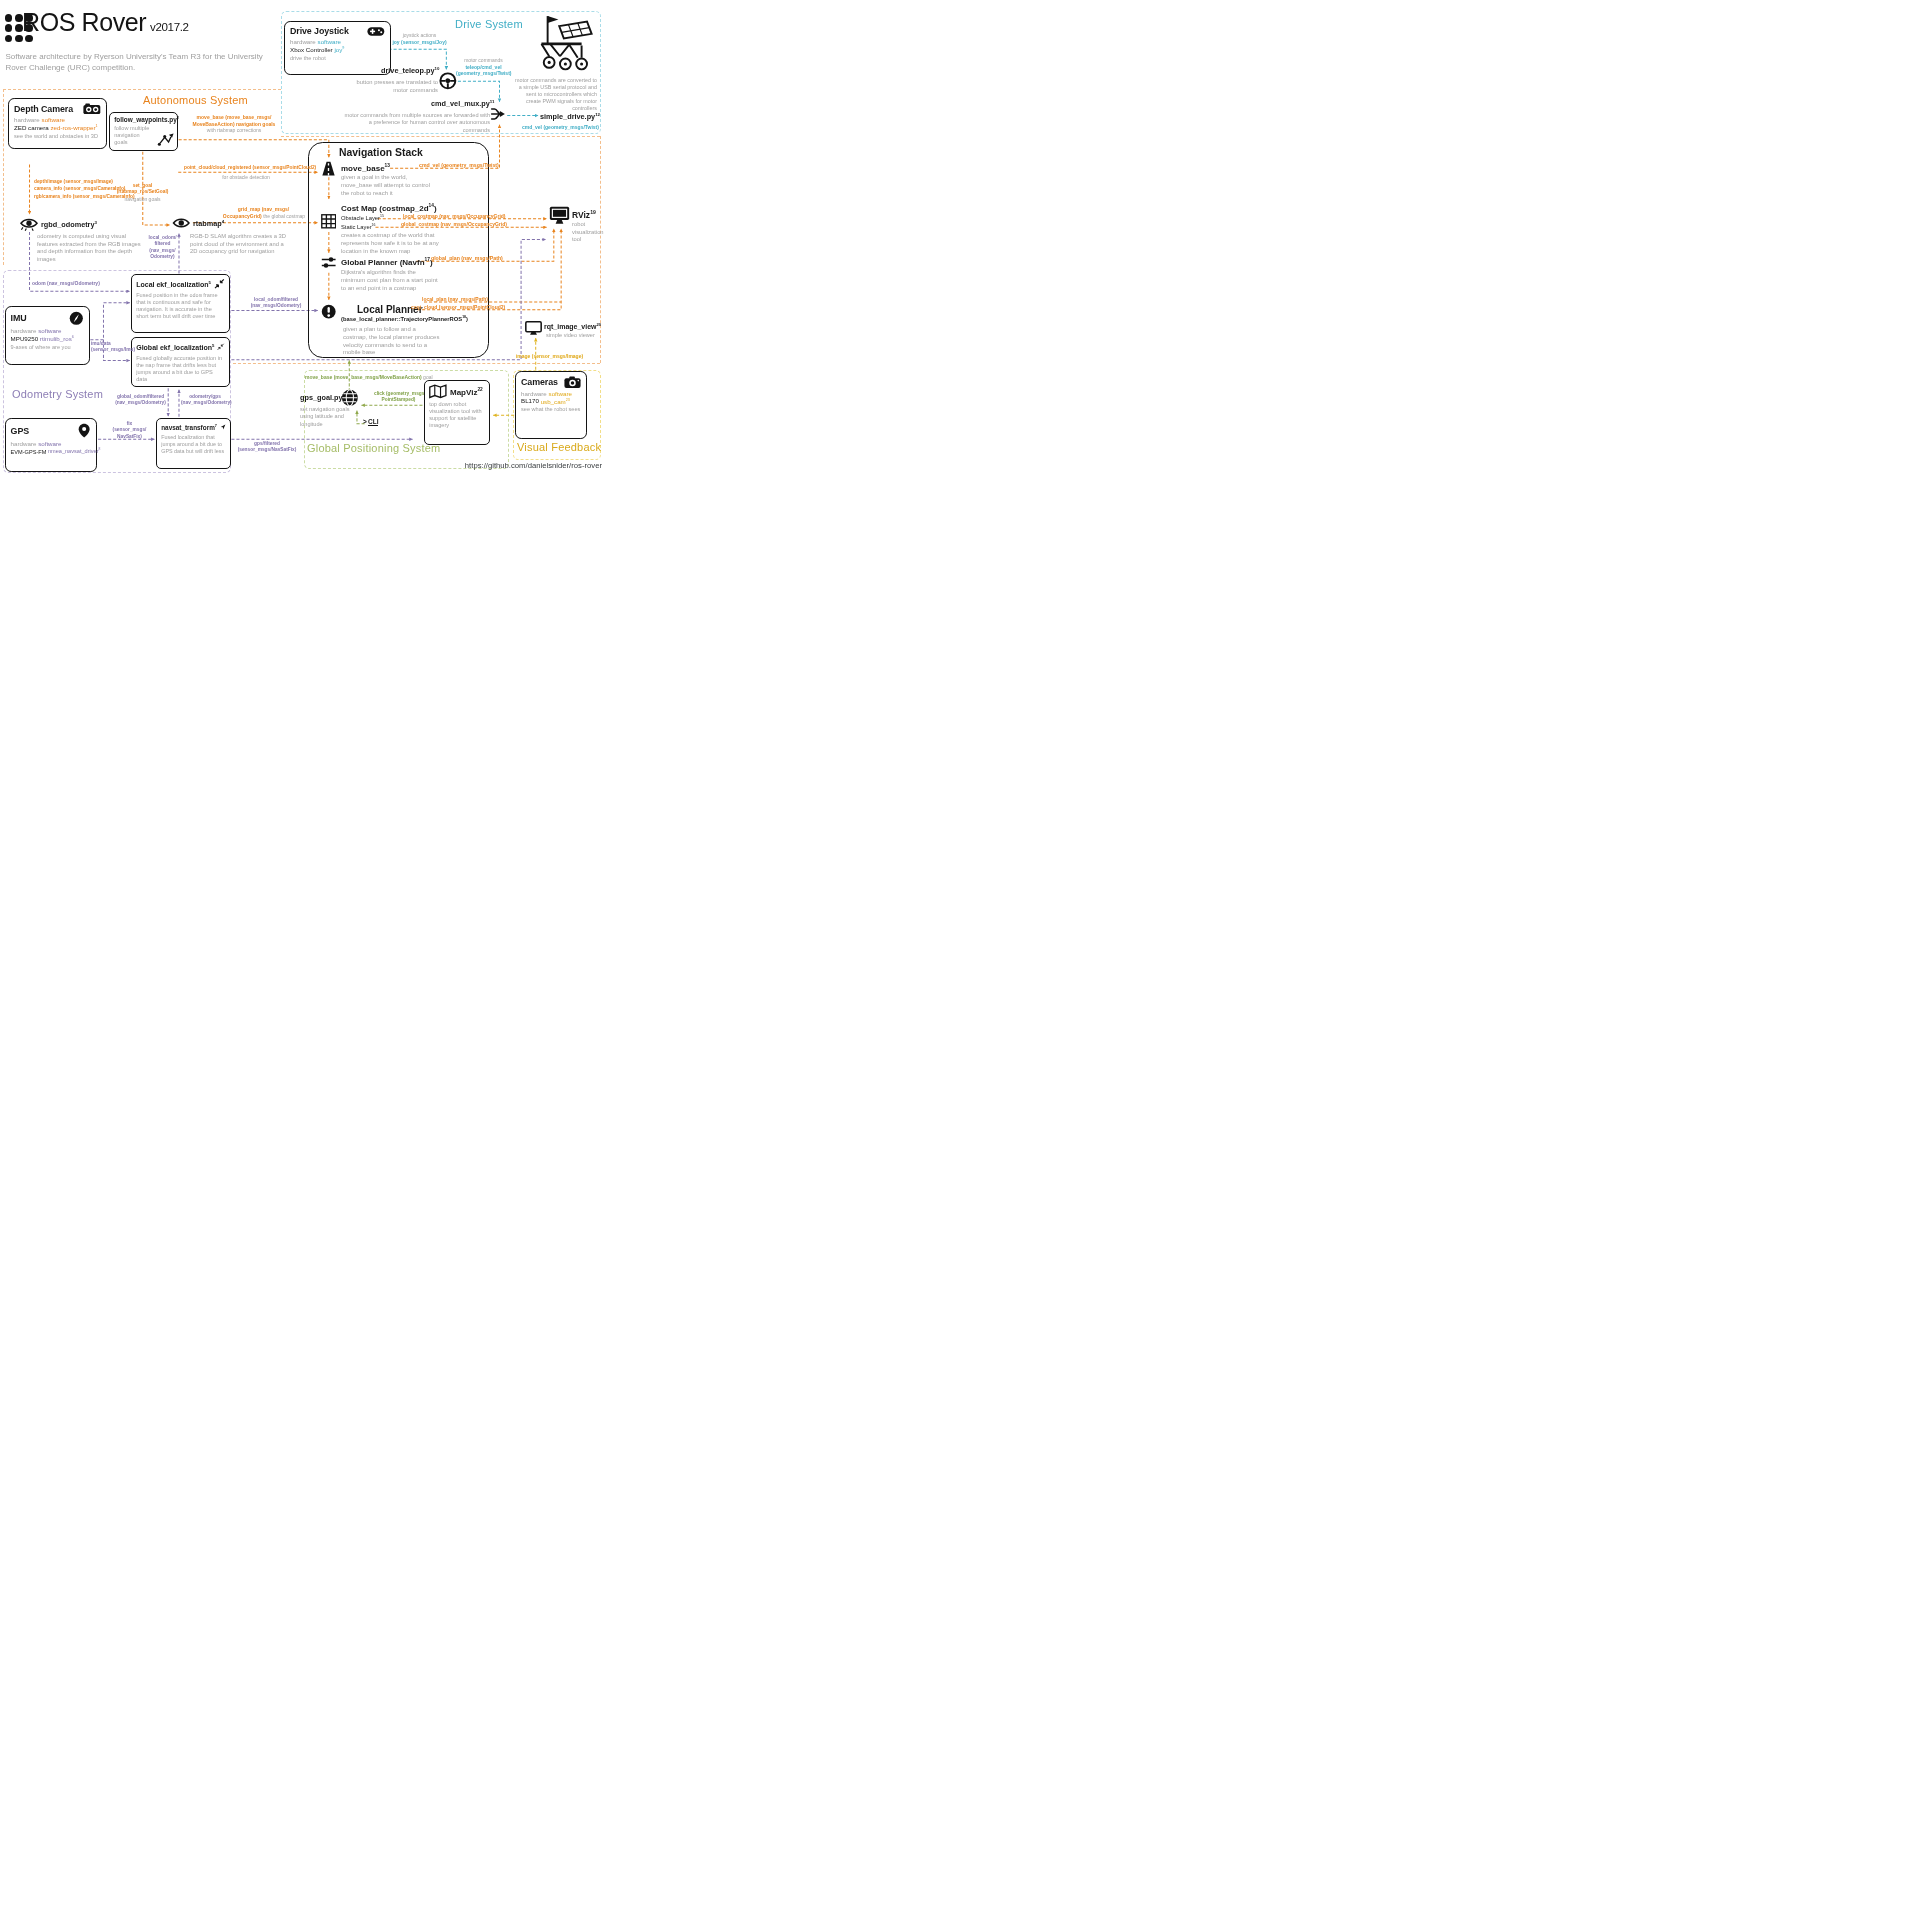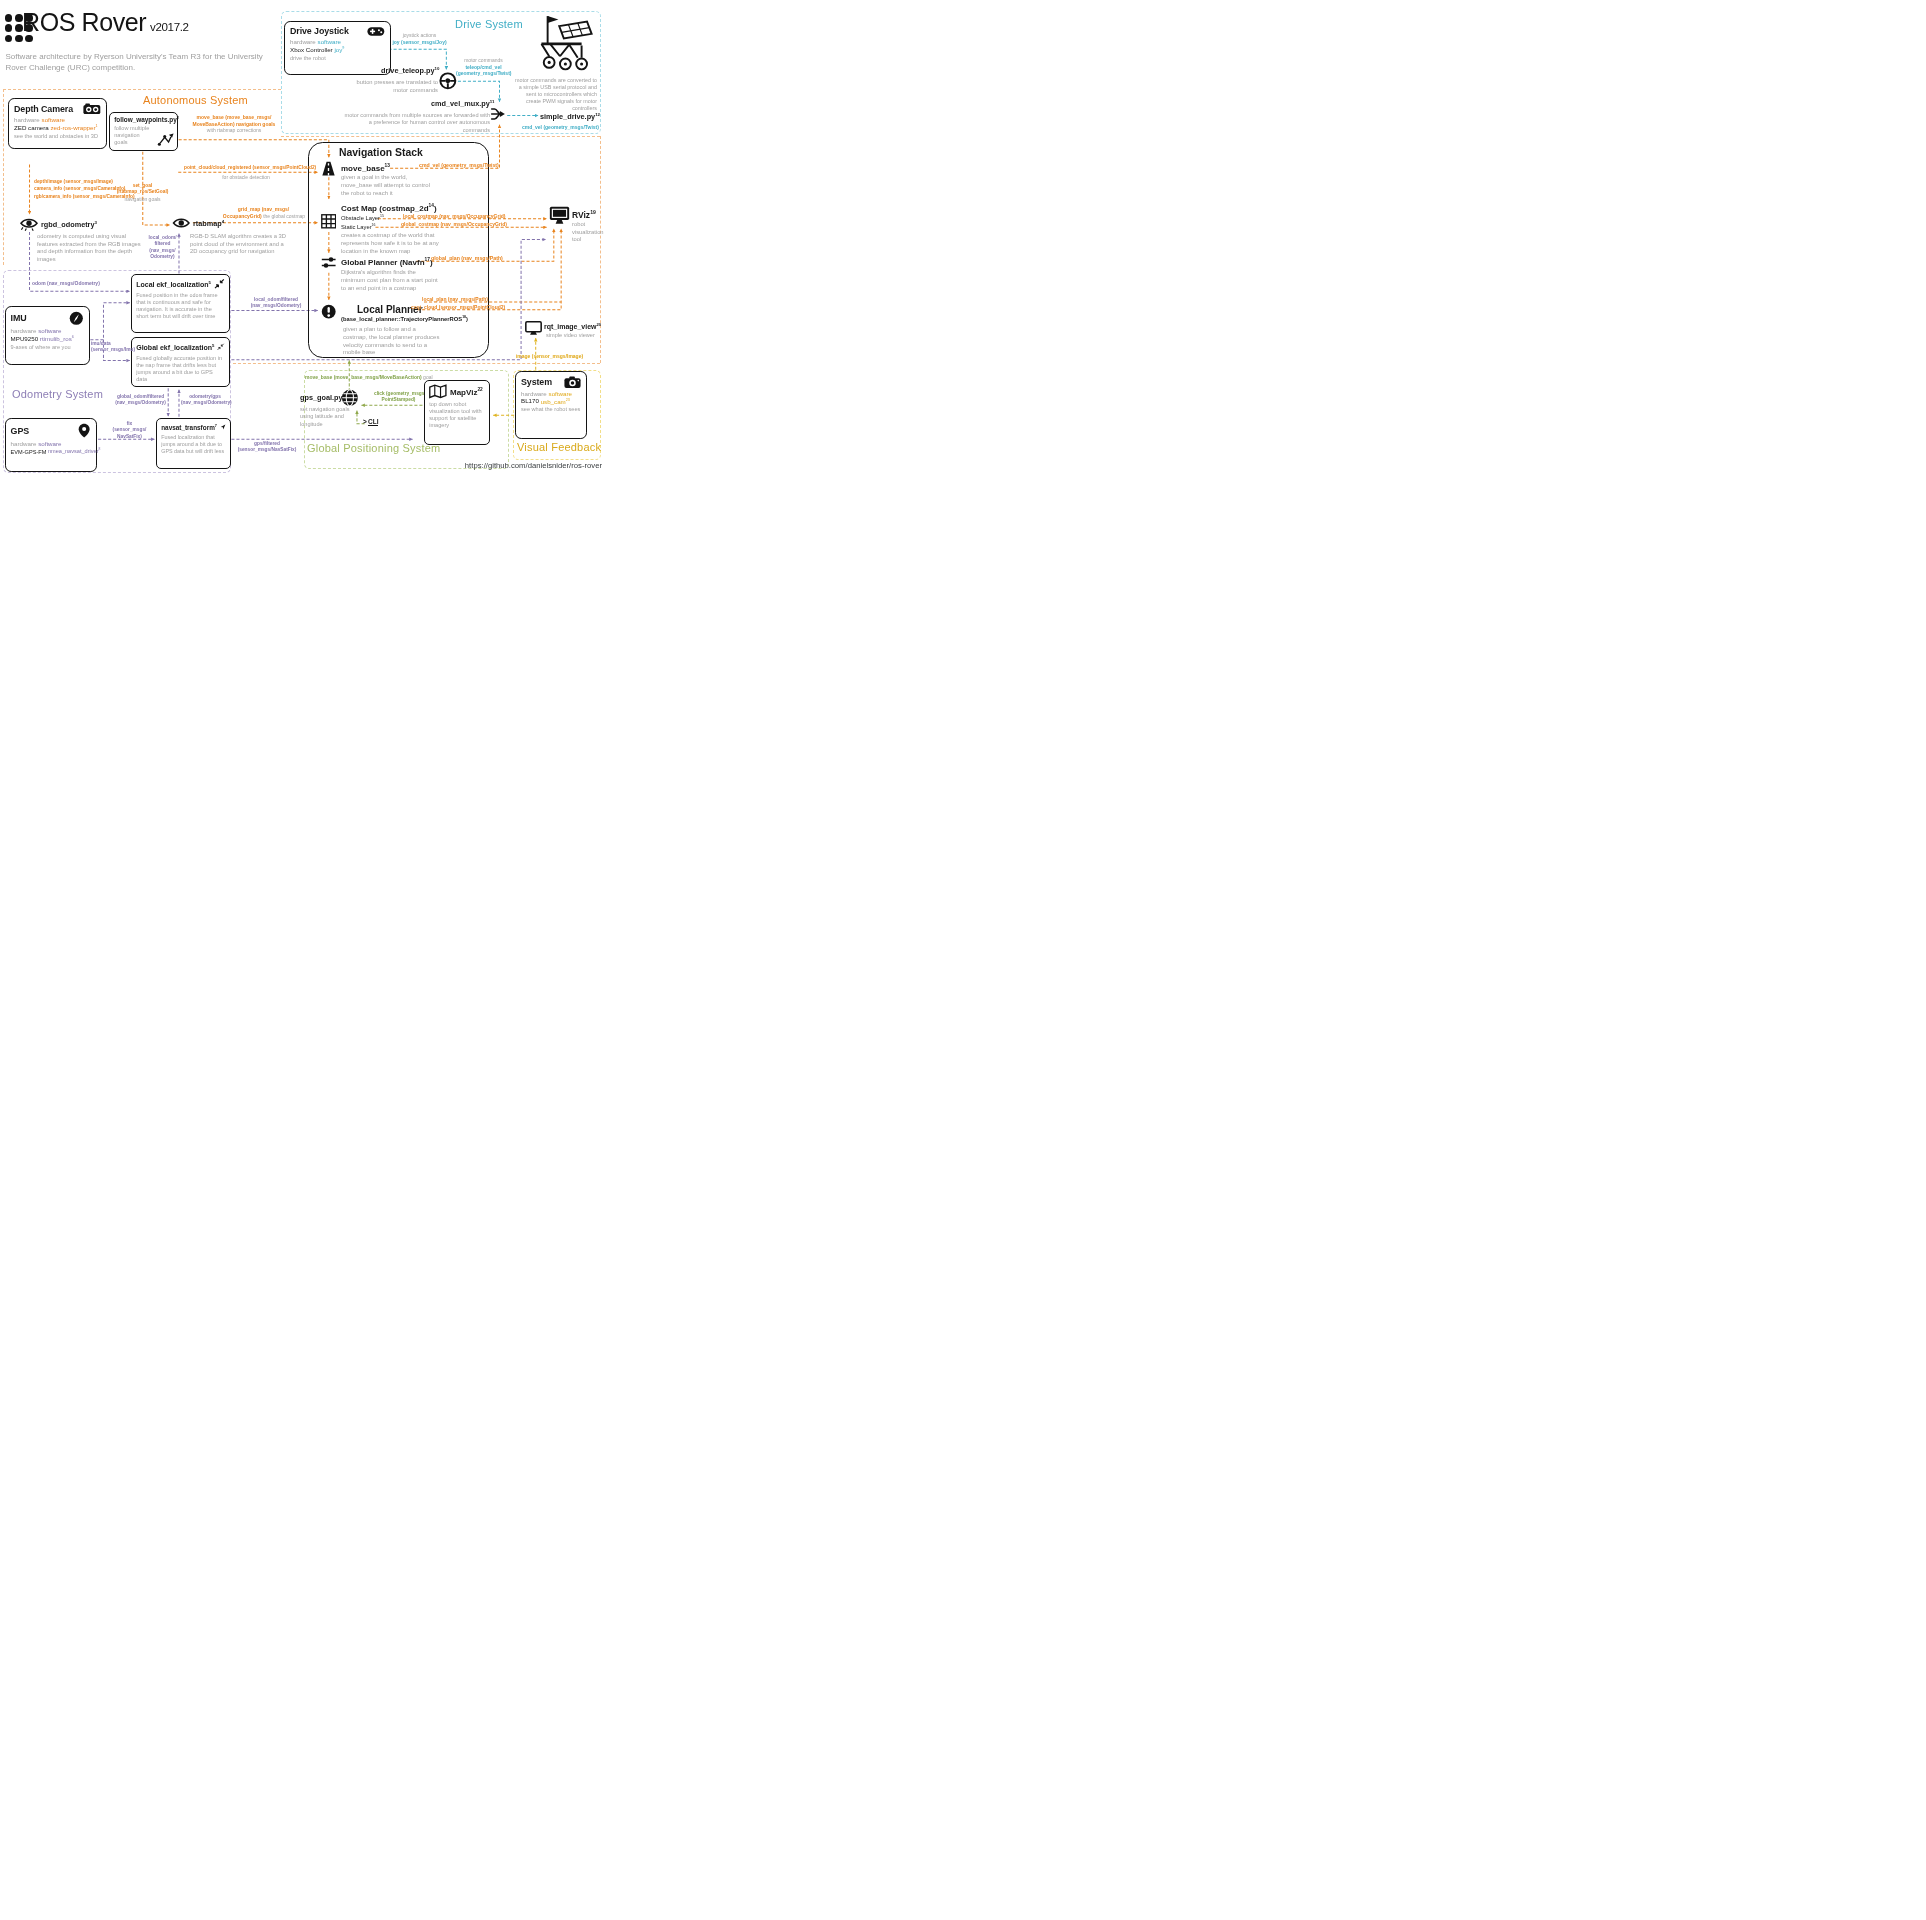--- a/index.html
+++ b/index.html
@@ -429,21 +429,21 @@
           <path d="M2 8 L15 3 L30 8 L44 3 V30 L30 35 L15 30 L2 35 Z" fill="none" stroke="#141414" stroke-width="3.5"></path>
           <path d="M15 3 V30 M30 8 V35" stroke="#141414" stroke-width="3"></path>
         </svg>
       <span style="font-weight:bold;font-size:8px"><span>MapViz</span><sup>22</sup></span>
     </div>
     <div class="desc">top down robot visualization tool with support for satellite imagery</div>
   </div>
 
   <div class="node" style="left:515px;top:371px;width:72px;height:68px">
     <div class="node-head">
-      <span class="node-title">System</span>
+      <span class="node-title">Cameras</span>
       <svg width="17" height="12.3" viewBox="0 0 44 32">
           <rect x="14" y="1" width="14" height="8" rx="2" fill="#141414"></rect>
           <rect x="1" y="6" width="42" height="25" rx="5" fill="#141414"></rect>
           <circle cx="22" cy="18" r="8.5" fill="#fff"></circle>
           <circle cx="22" cy="18" r="4.5" fill="#141414"></circle>
           <circle cx="37" cy="12" r="2" fill="#fff"></circle>
         </svg>
     </div>
     <div class="hwsw"><span>hardware</span> <span class="t-yellow">software</span></div>
     <div class="hwline"><span>BL170</span> <span class="t-yellow"><span>usb_cam</span><sup>23</sup></span></div>

